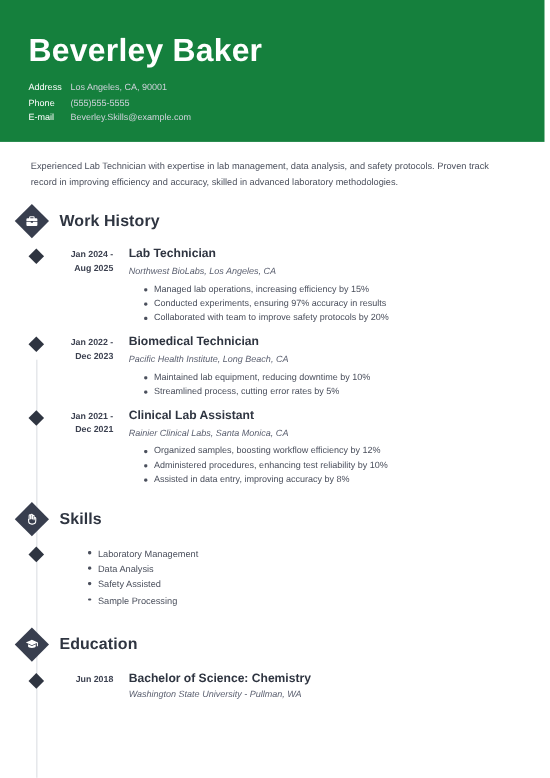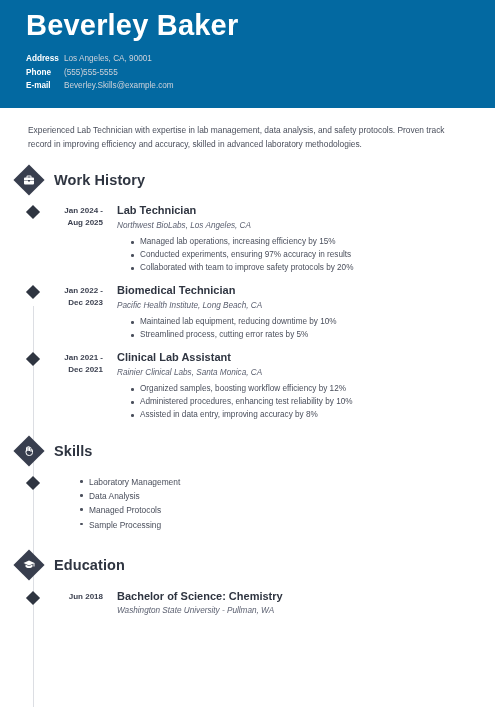--- a/index.html
+++ b/index.html
@@ -17,42 +17,42 @@
   .page {
     position: relative;
     width: 500px;
     height: 707px;
     background: #ffffff;
     box-sizing: border-box;
   }
 
   
   .header {
-    background: #0369a1;
+    background: #15803d;
     color: #ffffff;
-    padding: 9px 26px 16px 26px;
+    padding: 30px 26px 16px 26px;
     box-sizing: border-box;
     width: 495px;
   }
   .name {
     font-size: 29px;
     font-weight: bold;
     letter-spacing: 0.2px;
     line-height: 1.15;
     margin: 0 0 10px 0;
     color: #ffffff;
   }
   .contact-row {
     font-size: 8.2px;
     line-height: 1.62;
     color: #d9dce3;
     white-space: nowrap;
   }
   .contact-label {
-    font-weight: bold;
+    font-weight: normal;
     color: #ffffff;
     display: inline-block;
     min-width: 38px;
   }
   .contact-value {
     color: #ced2da;
   }
 
   
   .body-wrap {
@@ -316,21 +316,21 @@
           </svg>
         </div>
         <div class="section-title">Skills</div>
       </div>
 
       <div class="skills-block">
         <div class="entry-marker" style="top:3px;"></div>
         <ul class="skills-list">
           <li>Laboratory Management</li>
           <li>Data Analysis</li>
-          <li>Managed Protocols</li>
+          <li>Safety Assisted</li>
           <li>Sample Processing</li>
         </ul>
       </div>
     </div>
 
     <div class="section" style="margin-top:18px;">
       <div class="section-head">
         <div class="badge">
           <svg viewBox="0 0 24 24" fill="#ffffff" aria-hidden="true">
             <path d="M12 3 1 8l11 5 9-4.09V15h2V8L12 3z"></path>

